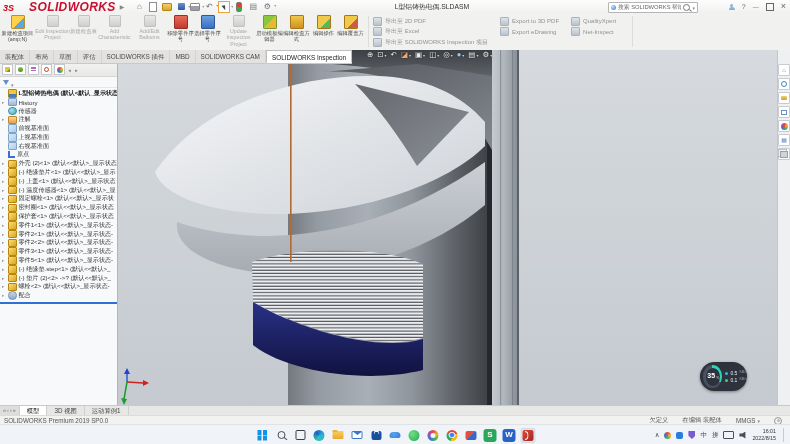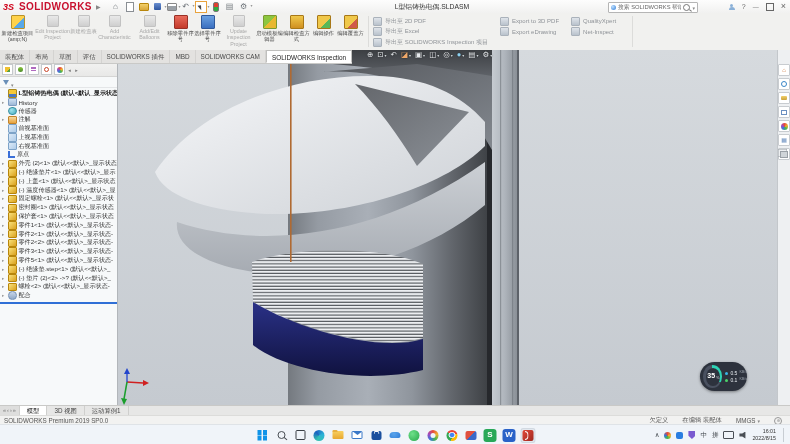--- a/index.html
+++ b/index.html
@@ -6,21 +6,21 @@
   body{width:790px;height:444px;position:relative;overflow:hidden;
        font-family:"Liberation Sans",sans-serif;background:#f0f0f0;
        -webkit-font-smoothing:antialiased;}
   i,em{font-style:normal;}
   
   .titlebar{position:absolute;left:0;top:0;width:790px;height:13px;
     background:linear-gradient(#fdfdfd,#f1f1f0);border-bottom:1px solid #d8d8d6;
     display:flex;align-items:center;font-size:7px;color:#555;}
   .logo{display:flex;align-items:baseline;margin-left:3px;white-space:nowrap;}
   .logo-3s{color:#d0021b;font-weight:bold;font-style:italic;font-size:9px;}
-  .logo-text{color:#c8102e;font-weight:bold;font-size:10px;letter-spacing:.4px;margin-left:5px;}
+  .logo-text{color:#c8102e;font-weight:bold;font-size:12px;letter-spacing:.4px;margin-left:15px;font-style:italic;}
   .tb-expand{font-size:6px;color:#888;margin:0 4px;}
   .qat{display:flex;align-items:center;gap:4px;margin-left:6px;}
   .qicon{width:10px;height:10px;display:inline-flex;align-items:center;justify-content:center;position:relative;}
   .q-g{color:#6e7artefact}
   .q-g{color:#6e747a;font-size:8px;line-height:1;}
   .q-new::after{content:"";width:6px;height:8px;background:#fff;border:1px solid #8a8f94;}
   .q-open::after{content:"";width:8px;height:6px;background:linear-gradient(#f2cf6a,#d8a73a);border:1px solid #b8860b;border-radius:1px;}
   .q-save::after{content:"";width:7px;height:7px;background:linear-gradient(#6a8fd0,#2f56a0);border-radius:1px;}
   .q-print::after{content:"";width:8px;height:6px;background:linear-gradient(#fff 0 35%,#9aa0a6 35% 100%);border:1px solid #888;border-radius:1px;}
   .q-select{border:1px solid #e8a33d;background:#fff;}

